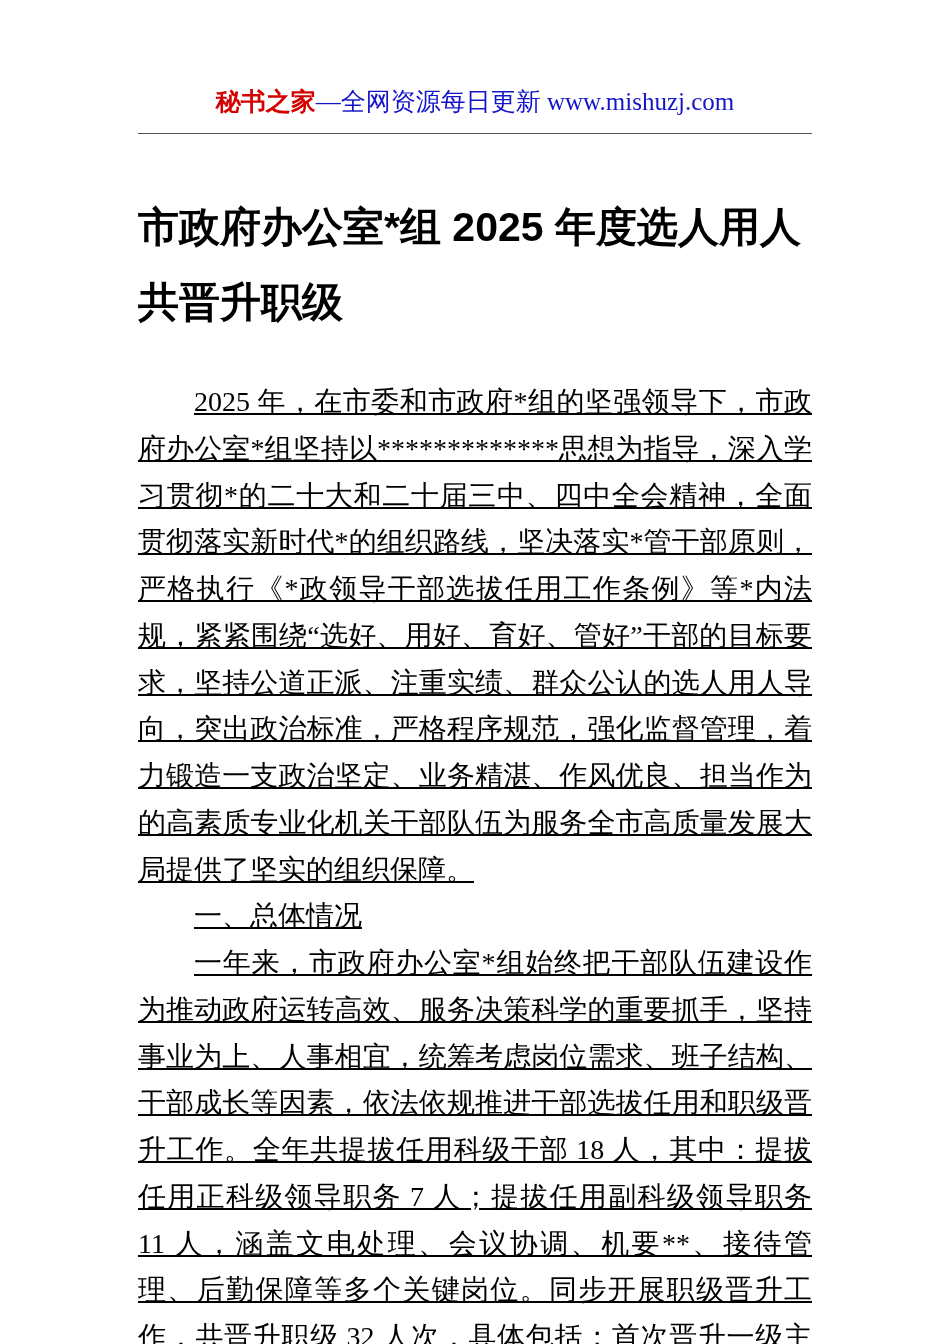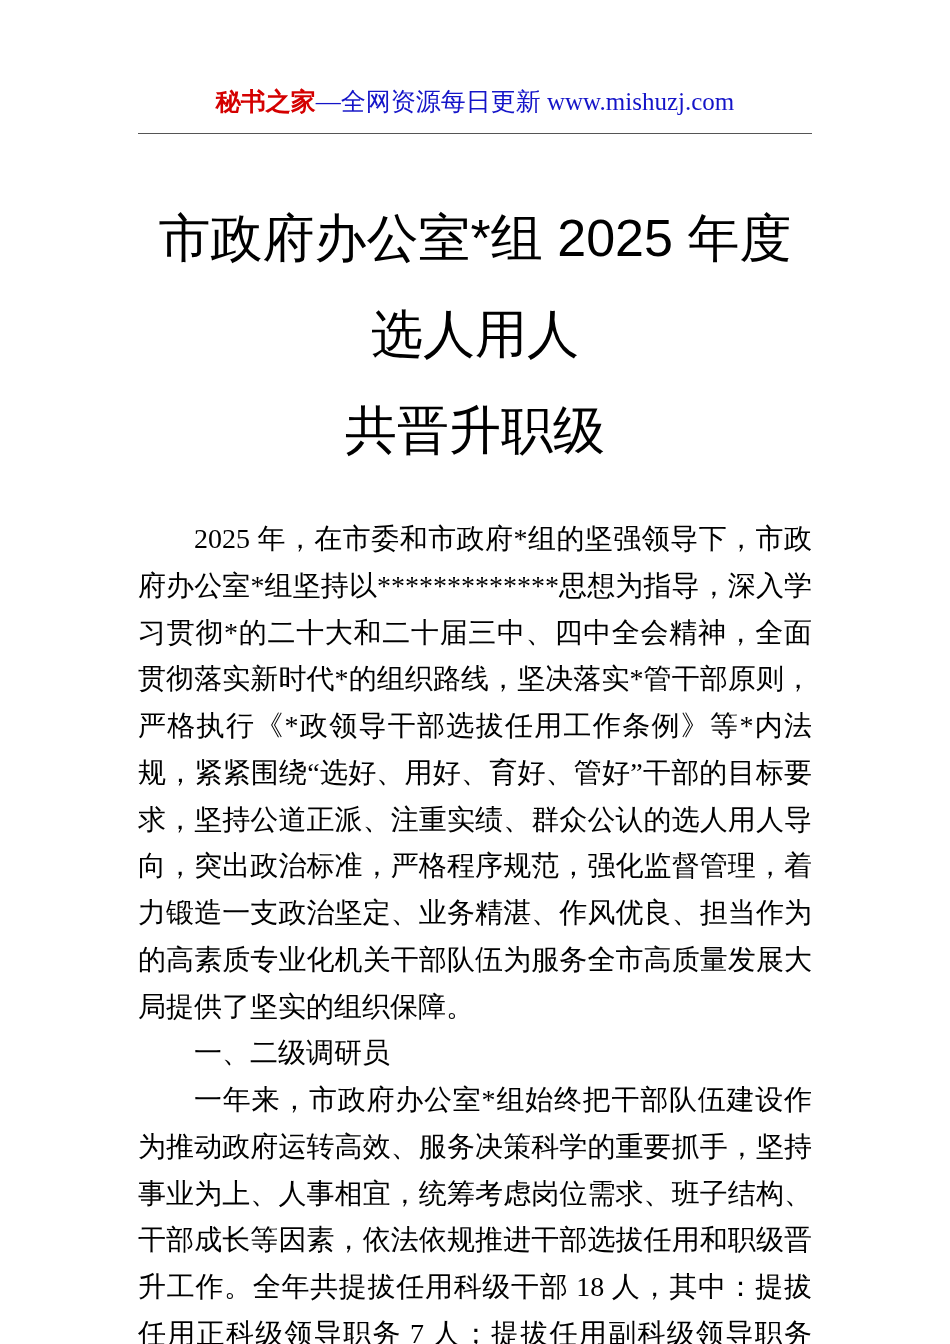--- a/index.html
+++ b/index.html
@@ -26,36 +26,36 @@
   .doc-header .brand {
     font-weight: bold;
     color: #d40000;
   }
   .doc-header .tagline,
   .doc-header .url {
     color: #1414c8;
   }
   .doc-title {
     margin-top: 56px;
-    text-align: center;
     font-family: "Liberation Sans", "DejaVu Sans", sans-serif;
-    font-weight: normal;
-    font-size: 52px;
+    font-weight: bold;
+    font-size: 41px;
     line-height: 1.85;
     color: #000000;
   }
   .doc-body {
     margin-top: 38px;
     font-size: 28px;
     line-height: 1.67;
     text-align: justify;
   }
   .doc-body p {
     margin: 0;
     text-indent: 2em;
+    text-decoration: underline;
   }
   .doc-body p.section-heading {
     text-indent: 2em;
   }
 </style>
 </head>
 <body>
 
 <div class="page">
 
@@ -63,17 +63,17 @@
     <span class="brand">秘书之家</span><span class="tagline">—全网资源每日更新 </span><span class="url">www.mishuzj.com</span>
   </div>
 
   <div class="doc-title">
     <div>市政府办公室*组 2025 年度选人用人</div>
     <div>共晋升职级</div>
   </div>
 
   <div class="doc-body">
     <p>2025 年，在市委和市政府*组的坚强领导下，市政府办公室*组坚持以*************思想为指导，深入学习贯彻*的二十大和二十届三中、四中全会精神，全面贯彻落实新时代*的组织路线，坚决落实*管干部原则，严格执行《*政领导干部选拔任用工作条例》等*内法规，紧紧围绕“选好、用好、育好、管好”干部的目标要求，坚持公道正派、注重实绩、群众公认的选人用人导向，突出政治标准，严格程序规范，强化监督管理，着力锻造一支政治坚定、业务精湛、作风优良、担当作为的高素质专业化机关干部队伍为服务全市高质量发展大局提供了坚实的组织保障。</p>
-    <p class="section-heading">一、二级调研员</p>
+    <p class="section-heading">一、总体情况</p>
     <p>一年来，市政府办公室*组始终把干部队伍建设作为推动政府运转高效、服务决策科学的重要抓手，坚持事业为上、人事相宜，统筹考虑岗位需求、班子结构、干部成长等因素，依法依规推进干部选拔任用和职级晋升工作。全年共提拔任用科级干部 18 人，其中：提拔任用正科级领导职务 7 人；提拔任用副科级领导职务 11 人，涵盖文电处理、会议协调、机要**、接待管理、后勤保障等多个关键岗位。同步开展职级晋升工作，共晋升职级 32 人次，具体包括：首次晋升一级主任科员 9 人、三级主任科员 6 人、四级主任科员 4 人；二次晋升二级巡视员 2 人、二级调研员 8 人、三级调研员 3 人。此外，已完成对拟提拔 2 名副科长人选的考察程序，启动了 5 名干部晋升一级主任科员、3 名干部晋升三级主任科员的相关准备工作，并按程序报备市委组织部审核。选人用人工作整体节奏平稳有序，过程公开透明，</p>
   </div>
 
 </div>
 
 </body></html>

